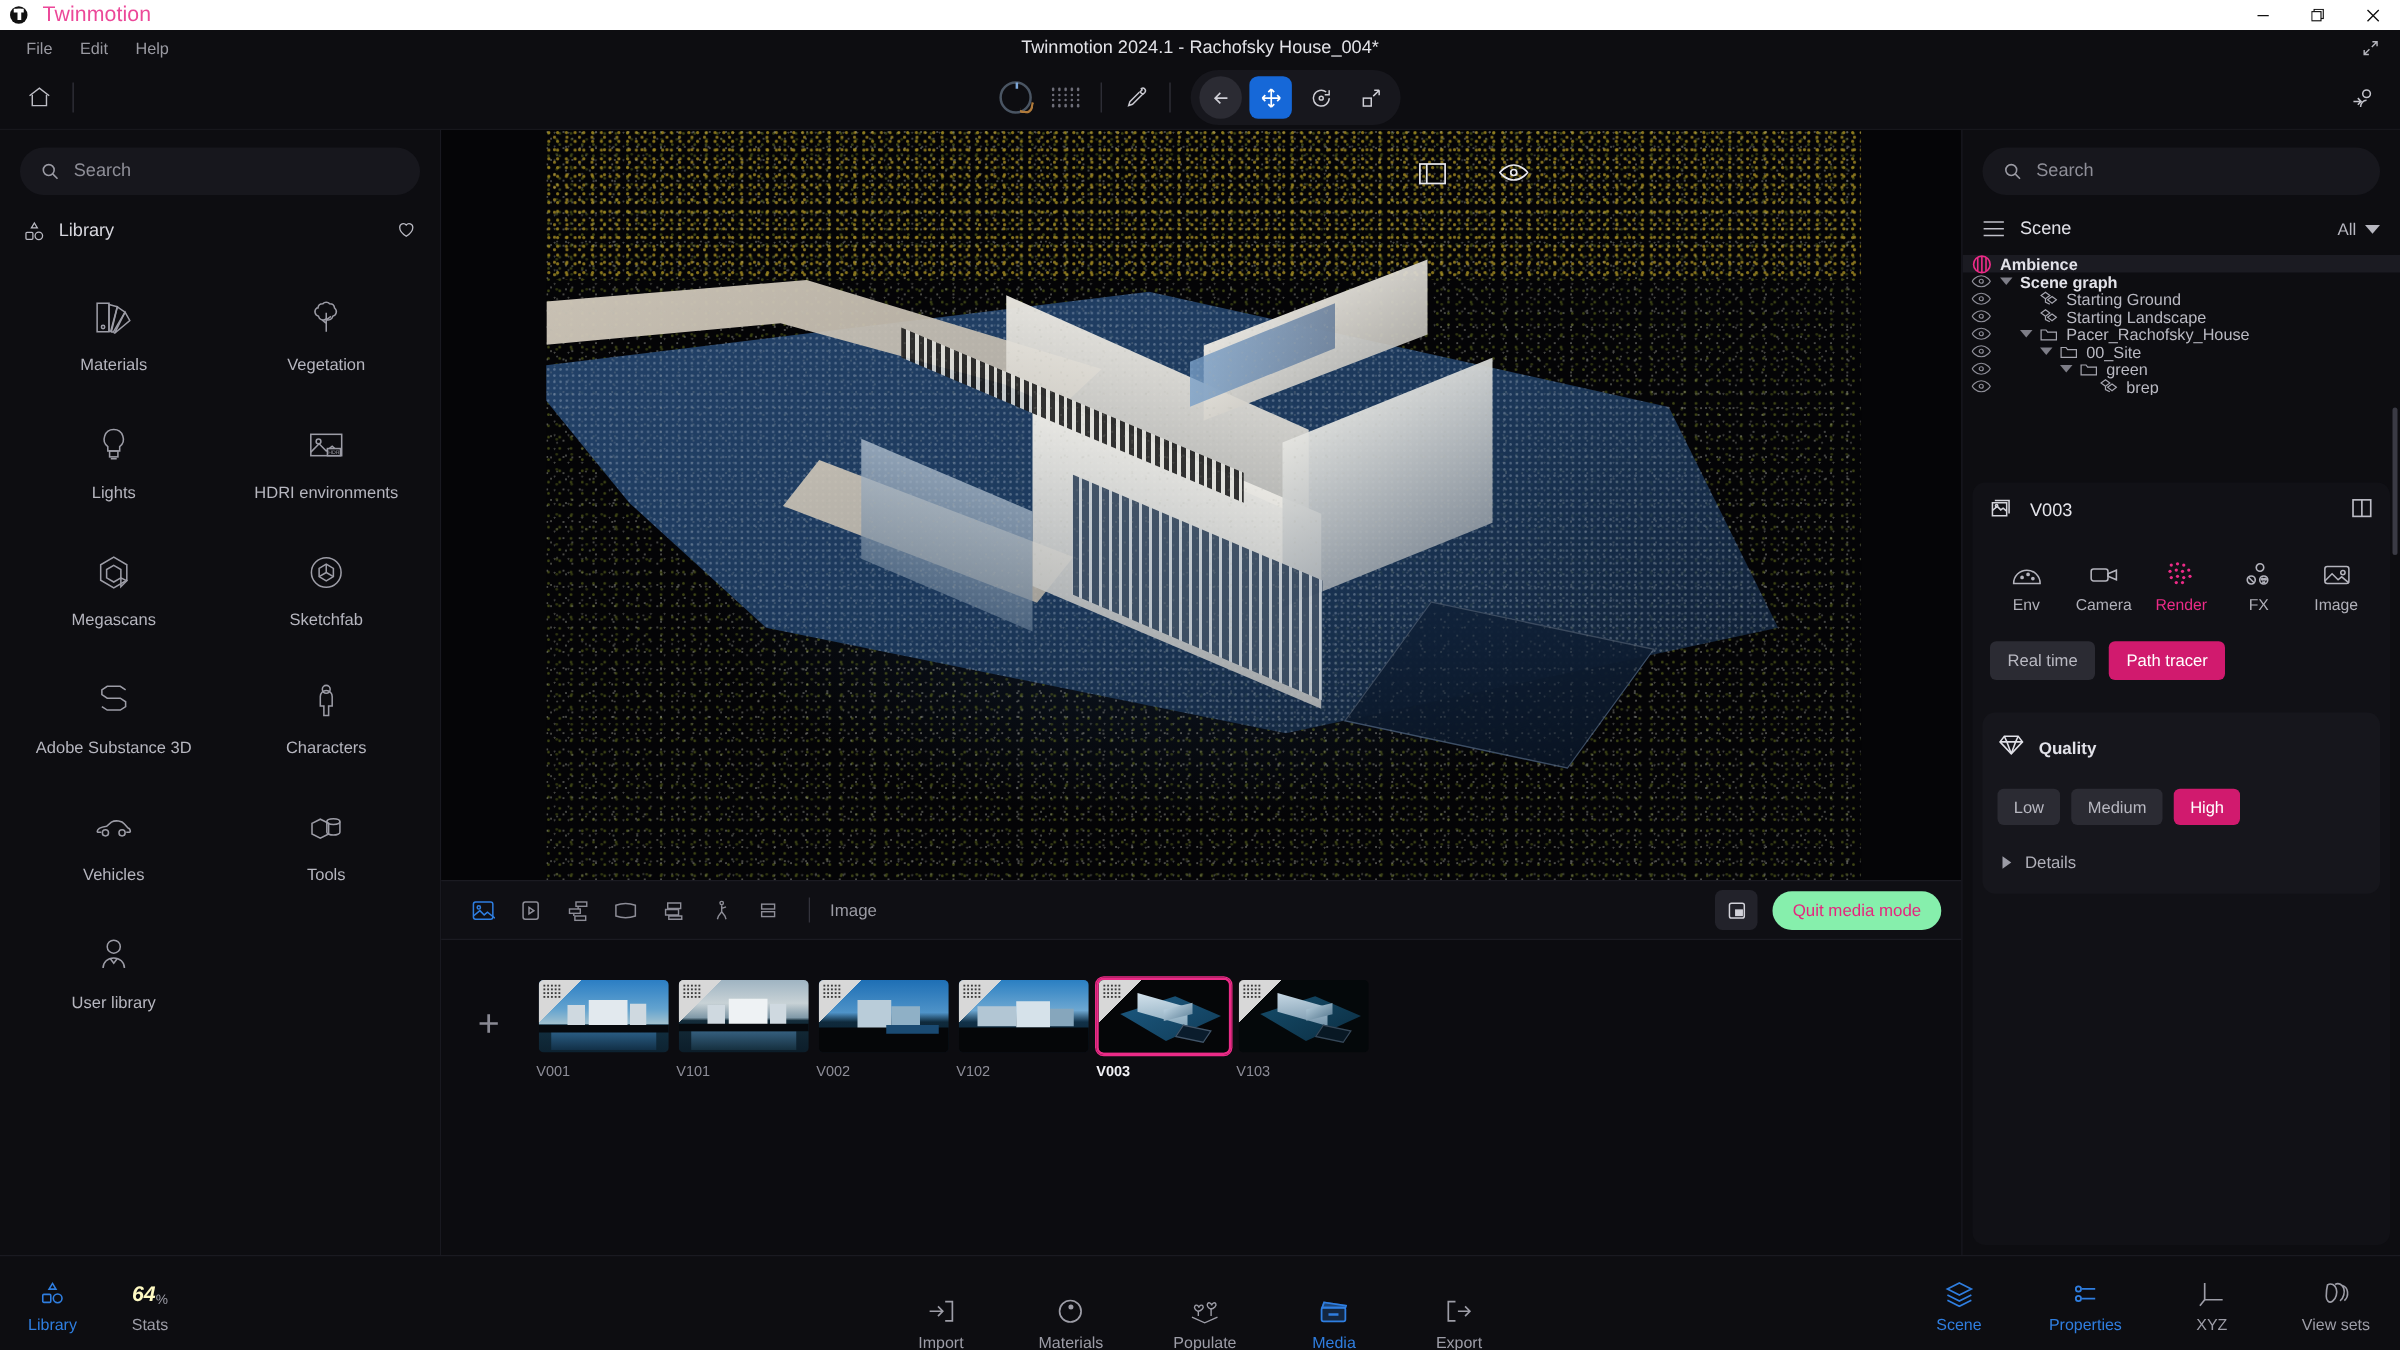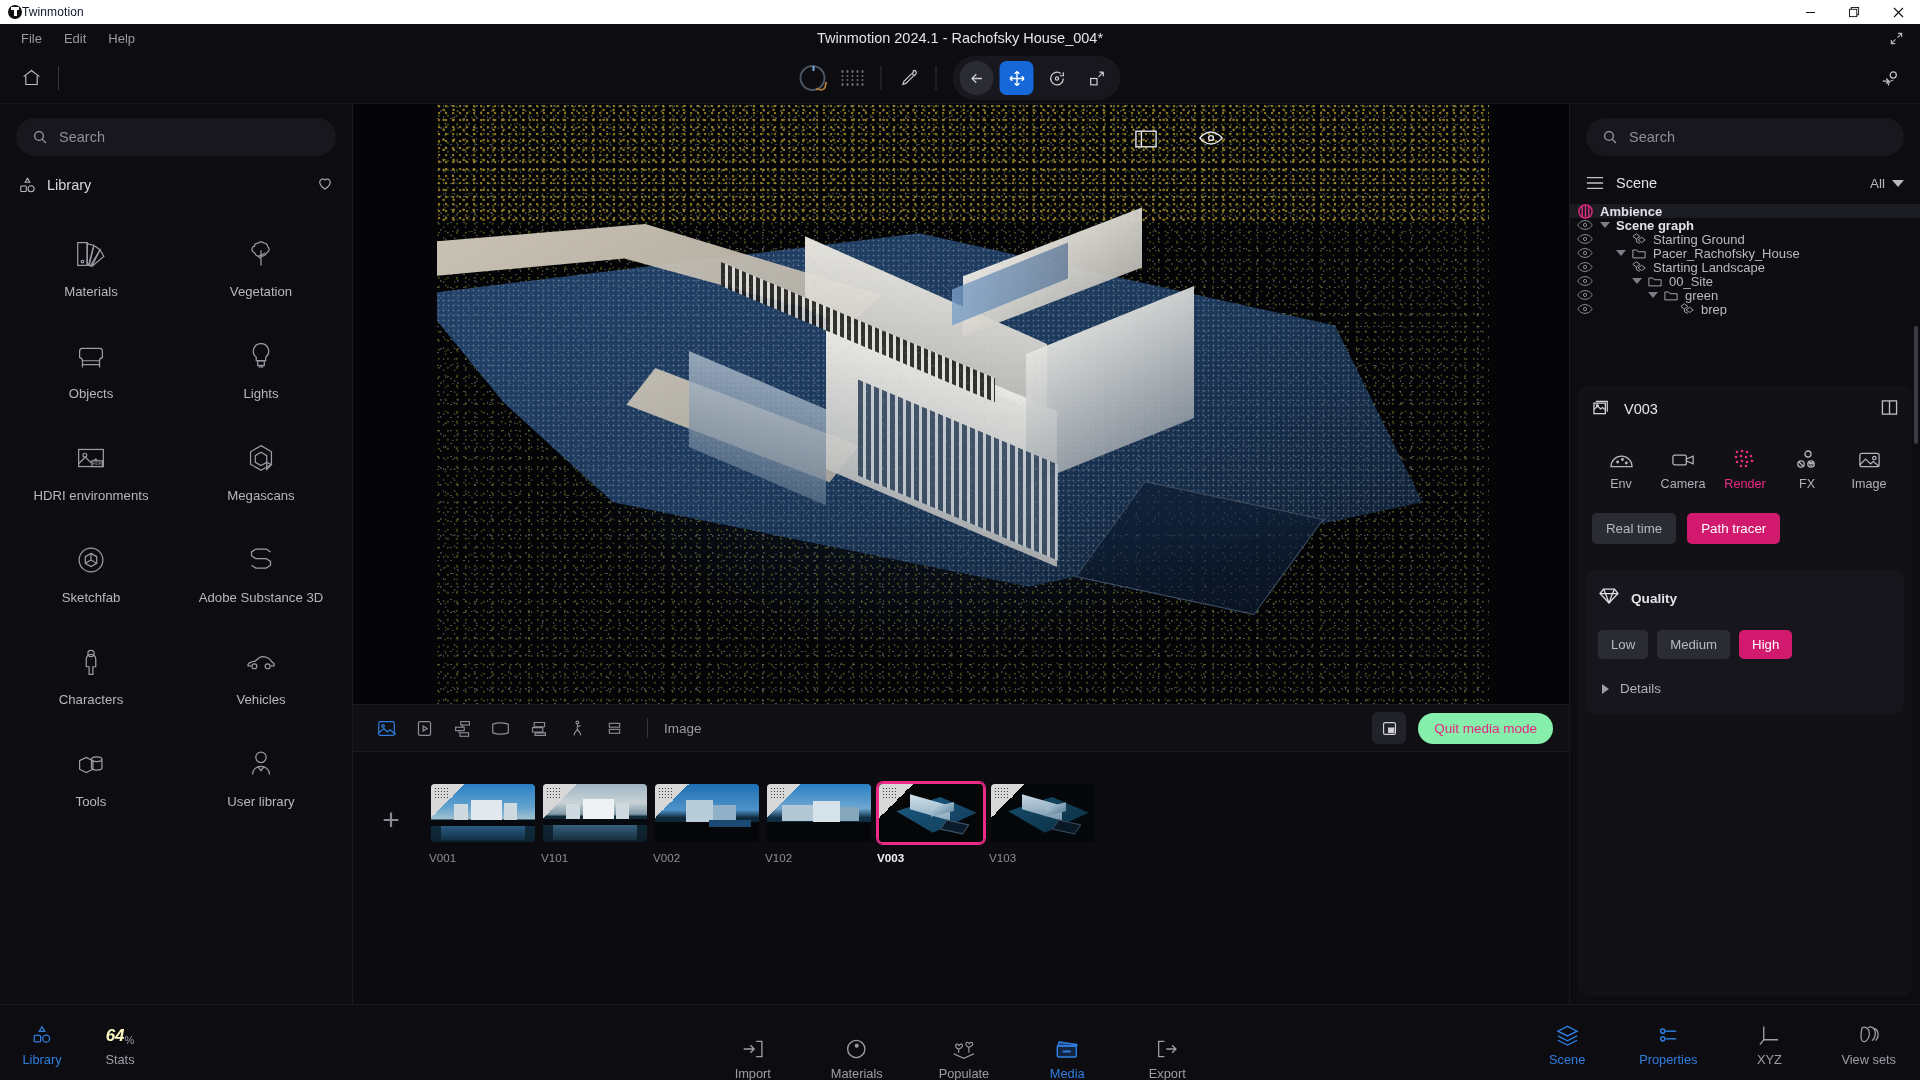--- a/index.html
+++ b/index.html
@@ -17,21 +17,21 @@
     position:absolute; left:0; top:0; width:1920px; height:24px;
     background:#ffffff; display:flex; align-items:center; padding-left:8px;
   }
   .osbar .logo{ width:14px; height:14px; border-radius:50%; background:#111; position:relative; flex:0 0 auto;}
   .osbar .logo::after{
     content:""; position:absolute; left:3px; top:2px; width:8px; height:3px; background:#fff;
   }
   .osbar .logo::before{
     content:""; position:absolute; left:5.5px; top:2px; width:3px; height:9px; background:#fff;
   }
-  .osbar .t{ font-size:12px; color:#0f172a; margin-left:0; letter-spacing:.1px;}
+  .osbar .t{ font-size:17px; color:#ec4899; margin-left:12px; letter-spacing:.1px;}
   .oswin{ position:absolute; right:0; top:0; height:24px; display:flex;}
   .oswin div{ width:44px; height:24px; display:flex; align-items:center; justify-content:center; color:#111; font-size:13px;}
 
   
   .menubar{
     position:absolute; left:0; top:24px; width:1920px; height:28px;
     background:#0d0d11; display:flex; align-items:center; padding-left:10px;
   }
   .menubar .mi{ font-size:13px; color:#9a9aa2; padding:3px 11px; border-radius:3px; }
   .wintitle{
@@ -428,30 +428,20 @@
           <svg width="38" height="38" viewBox="0 0 40 40" fill="none" stroke="currentColor" stroke-width="1.3">
             <path d="M13 12a4 4 0 014-3.5 4.2 4.2 0 016 0 4 4 0 014 3.5 4 4 0 01-1.5 7 4 4 0 01-6 2.5 4 4 0 01-6-2.5 4 4 0 01-1.5-7z"></path>
             <path d="M20 16v16M20 22l4-3M20 25l-3.5-3"></path>
           </svg>
         </span>
         <span class="lb">Vegetation</span>
       </div>
       <div class="libitem">
         <span class="ic">
           <svg width="38" height="38" viewBox="0 0 40 40" fill="none" stroke="currentColor" stroke-width="1.3">
-            <path d="M8 22v-7a3 3 0 013-3h18a3 3 0 013 3v7"></path>
-            <path d="M8 22a3 3 0 013 3v4h18v-4a3 3 0 013-3"></path>
-            <path d="M11 25h18M11 29v3M29 29v3"></path>
-          </svg>
-        </span>
-        <span class="lb">Objects</span>
-      </div>
-      <div class="libitem">
-        <span class="ic">
-          <svg width="38" height="38" viewBox="0 0 40 40" fill="none" stroke="currentColor" stroke-width="1.3">
             <path d="M20 7a8 8 0 015 14.3V25h-10v-3.7A8 8 0 0120 7z"></path>
             <rect x="16.5" y="25" width="7" height="5"></rect>
               <path d="M17.5 31.5h5"></path>
           </svg>
         </span>
         <span class="lb">Lights</span>
       </div>
       <div class="libitem">
         <span class="ic">
           <svg width="38" height="38" viewBox="0 0 40 40" fill="none" stroke="currentColor" stroke-width="1.3">
@@ -781,46 +771,46 @@
       </div>
 
       <div class="trow">
         <span class="eye">
           <svg width="16" height="12" viewBox="0 0 20 13" fill="none" stroke="currentColor" stroke-width="1.2">
               <path d="M1 6.5S4 1 10 1s9 5.5 9 5.5S16 12 10 12 1 6.5 1 6.5z"></path>
               <circle cx="10" cy="6.5" r="2"></circle>
             </svg>
         </span>
         <span class="tw sp"></span>
-        <span class="tw"></span>
-        <span class="ticon">
-          <svg width="14" height="13" viewBox="0 0 16 14" fill="none" stroke="currentColor" stroke-width="1.1">
-              <path d="M1 12V3h4.5l1.5 2H15v7z"></path>
-            </svg>
-        </span>
-        <span class="tlabel">Pacer_Rachofsky_House</span>
-      </div>
-
-      <div class="trow">
-        <span class="eye">
-          <svg width="16" height="12" viewBox="0 0 20 13" fill="none" stroke="currentColor" stroke-width="1.2">
-              <path d="M1 6.5S4 1 10 1s9 5.5 9 5.5S16 12 10 12 1 6.5 1 6.5z"></path>
-              <circle cx="10" cy="6.5" r="2"></circle>
-            </svg>
-        </span>
-        <span class="tw sp"></span>
           <span class="tw sp"></span>
         <span class="ticon">
           <svg width="14" height="14" viewBox="0 0 16 16" fill="none" stroke="currentColor" stroke-width="1.1">
               <path d="M1 5l4-3 4 3-4 3z"></path>
               <path d="M7 9l4-3 4 3-4 3z"></path>
               <path d="M5 8v3l4 2"></path>
             </svg>
         </span>
         <span class="tlabel">Starting Landscape</span>
+      </div>
+
+      <div class="trow">
+        <span class="eye">
+          <svg width="16" height="12" viewBox="0 0 20 13" fill="none" stroke="currentColor" stroke-width="1.2">
+              <path d="M1 6.5S4 1 10 1s9 5.5 9 5.5S16 12 10 12 1 6.5 1 6.5z"></path>
+              <circle cx="10" cy="6.5" r="2"></circle>
+            </svg>
+        </span>
+        <span class="tw sp"></span>
+        <span class="tw"></span>
+        <span class="ticon">
+          <svg width="14" height="13" viewBox="0 0 16 14" fill="none" stroke="currentColor" stroke-width="1.1">
+              <path d="M1 12V3h4.5l1.5 2H15v7z"></path>
+            </svg>
+        </span>
+        <span class="tlabel">Pacer_Rachofsky_House</span>
       </div>
 
       <div class="trow">
         <span class="eye">
           <svg width="16" height="12" viewBox="0 0 20 13" fill="none" stroke="currentColor" stroke-width="1.2">
               <path d="M1 6.5S4 1 10 1s9 5.5 9 5.5S16 12 10 12 1 6.5 1 6.5z"></path>
               <circle cx="10" cy="6.5" r="2"></circle>
             </svg>
         </span>
         <span class="tw sp"></span>

